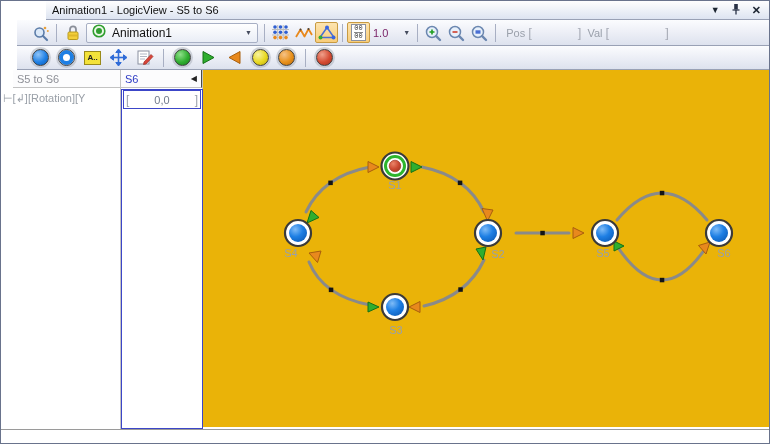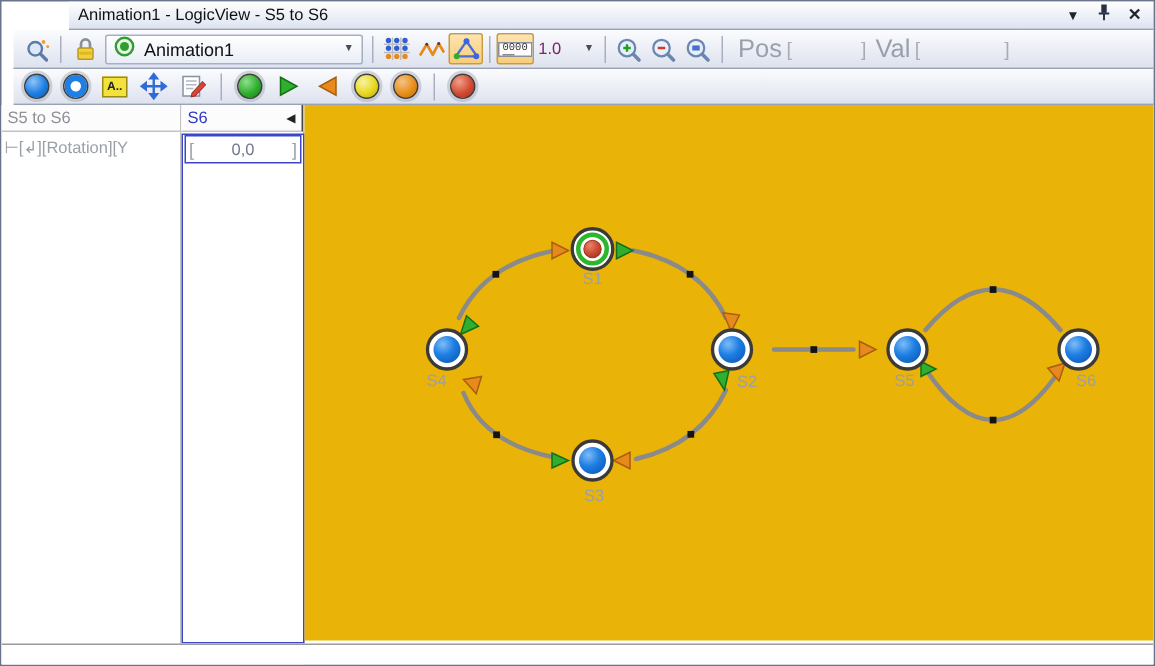--- a/index.html
+++ b/index.html
@@ -8,40 +8,40 @@
     font-family:"Liberation Sans",sans-serif;}
   
   .titlebar{position:absolute;left:0;top:0;right:0;height:19px;box-sizing:border-box;
     background:linear-gradient(#fefefe,#dde4f1);border-bottom:1px solid #99a1b5;
     display:flex;align-items:center;padding:0 6px;margin-left:45px;}
   .titlebar .title{font-size:11px;color:#101010;}
   .tb-controls{margin-left:auto;display:flex;align-items:center;gap:11px;padding-right:2px;}
   .tb-controls .glyph{color:#1b2430;font-size:9px;line-height:9px;cursor:default;}
   .tb-controls .close{font-size:11px;font-weight:bold;}
   
-  .tb{position:absolute;left:8px;right:0;display:flex;align-items:center;box-sizing:border-box;
+  .tb{position:absolute;left:16px;right:0;display:flex;align-items:center;box-sizing:border-box;
     background:linear-gradient(#fbfcfe 0%,#eef0f7 45%,#dde2ee 100%);
-    border-bottom:1px solid #99a1b5;padding:0 4px;}
+    border-bottom:1px solid #99a1b5;padding:0 12px;}
   .tb1{top:19px;height:26px;}
   .tb2{top:45px;height:24px;gap:3px;}
   .sep{width:1px;height:18px;background:#a8afc3;margin:0 4px;flex:0 0 auto;}
   .tbtn{display:flex;align-items:center;justify-content:center;min-width:23px;height:21px;
     border-radius:2px;box-sizing:border-box;flex:0 0 auto;}
   .tbtn.checked{background:linear-gradient(#fde4af,#f8cd7a);border:1px solid #c89b42;}
   .combo{display:flex;align-items:center;height:20px;width:172px;margin:0 2px;box-sizing:border-box;
     border:1px solid #a7afc4;background:linear-gradient(#ffffff,#e9edf6);border-radius:2px;
     padding:0 5px;font-size:12px;color:#111;gap:6px;}
   .combo .arrow{margin-left:auto;font-size:7px;color:#454c5e;}
   .zoomval{font-size:11px;color:#7a2468;display:flex;align-items:center;gap:15px;padding:0 3px;}
   .zoomval .arrow{font-size:7px;color:#454c5e;}
-  .ratio{display:flex;align-items:center;background:#fff;
+  .ratio{display:flex;flex-direction:column;align-items:center;background:#fff;
     border:1px solid #8a90a0;padding:0 2px;font-family:"Liberation Mono",monospace;
     font-size:7px;line-height:7px;color:#333;}
   .ratio .top{border-bottom:1px solid #888;}
-  .dimlabel{font-size:17px;color:#9aa0ab;margin:0 3px 0 6px;}
+  .dimlabel{font-size:11px;color:#9aa0ab;margin:0 3px 0 6px;}
   .bracket-field{display:inline-flex;align-items:center;height:16px;}
   .bracket-field .br{color:#a9adb8;font-size:13px;line-height:13px;}
   .bracket-field .fv{display:inline-block;width:46px;font-size:11px;color:#666;}
   .bracket-field.wide .fv{width:56px;}
   
   .ball{width:15px;height:15px;border-radius:50%;border:1px solid #3f3f3f;box-sizing:content-box;
     box-shadow:0 0 0 2px rgba(160,166,178,.45);margin:0 2px;flex:0 0 auto;}
   .ball.blue{background:radial-gradient(circle at 35% 30%,#8ec4f8,#1e7fe4 55%,#0c5db8);}
   .ball.donut{background:#fff;border:1px solid #3f3f3f;box-shadow:0 0 0 2px rgba(160,166,178,.45),inset 0 0 0 4px #1e7fe4;}
   .ball.green{background:radial-gradient(circle at 35% 30%,#8fe08a,#2fae2f 55%,#1a7d1a);}
@@ -50,21 +50,21 @@
   .ball.red{background:radial-gradient(circle at 35% 30%,#efa08b,#d44a32 55%,#a03222);}
   .labeltool{background:#f3e23a;border:1px solid #9a8a1a;font-size:8px;line-height:8px;
     color:#222;padding:2px 2px;font-weight:bold;}
   
   .grid-area{position:absolute;top:69px;left:0;right:0;bottom:0;background:#fff;}
   .colpane{position:absolute;top:0;bottom:0;box-sizing:border-box;border-right:1px solid #c3c3c3;background:#fff;}
   .col1{left:0;width:120px;}
   .col2{left:120px;width:82px;}
   .grid-header{height:18px;box-sizing:border-box;border-bottom:1px solid #c3c3c3;background:#fcfcfd;
     display:flex;align-items:center;font-size:11px;padding:0 4px;}
-  .col1 .grid-header{color:#8e9097;}
+  .col1 .grid-header{color:#8e9097;margin-left:12px;}
   .col2 .grid-header{color:#2d3bc4;border-right:1px solid #4a4a4a;}
   .collapse{margin-left:auto;color:#222;font-size:8px;line-height:8px;}
   .prop-row{height:20px;display:flex;align-items:center;font-size:11px;color:#9aa0a8;
     padding:0 2px;white-space:nowrap;overflow:hidden;text-align:right;}
   .selection-box{position:absolute;left:120px;top:19px;width:82px;height:340px;
     box-sizing:border-box;border:1px solid #3c46c8;}
   .value-cell{position:absolute;left:1px;top:0;right:1px;height:19px;box-sizing:border-box;
     border:1px solid #3c46c8;background:#fff;display:flex;align-items:center;font-size:11px;padding:0 2px;}
   .value-cell .br{color:#9aa0ab;font-size:12px;}
   .value-cell .cv{flex:1;text-align:center;color:#717a8c;}

